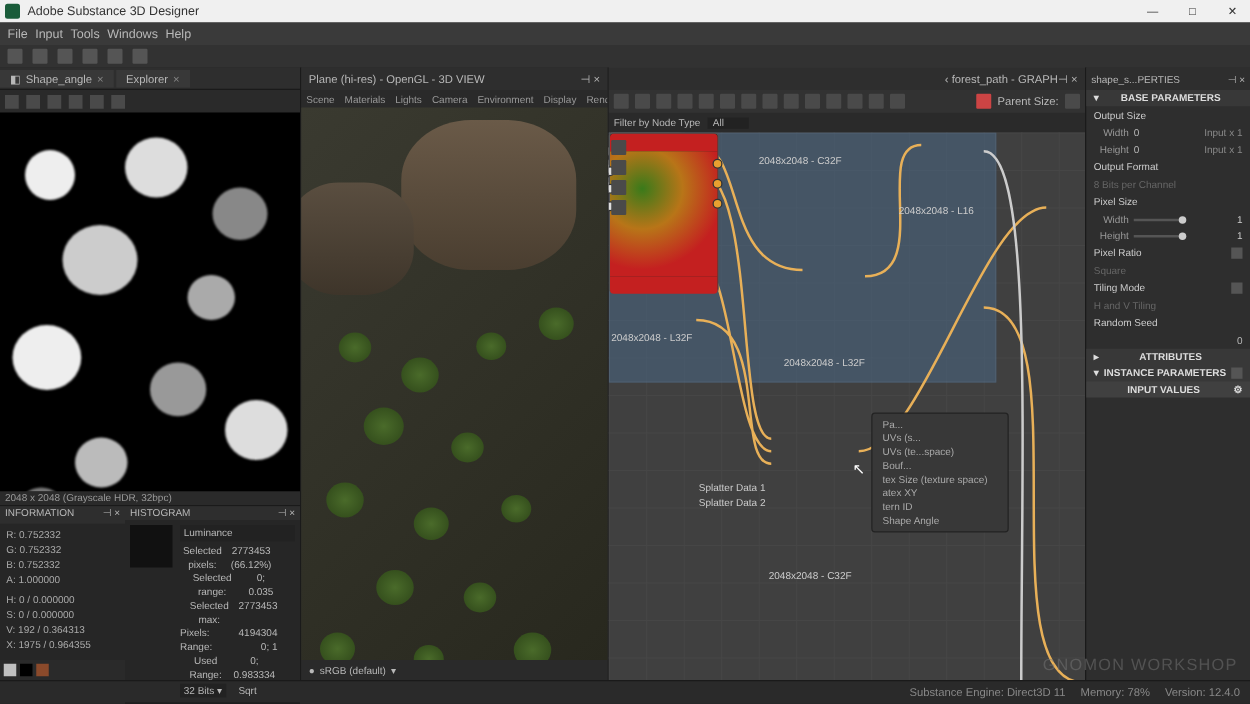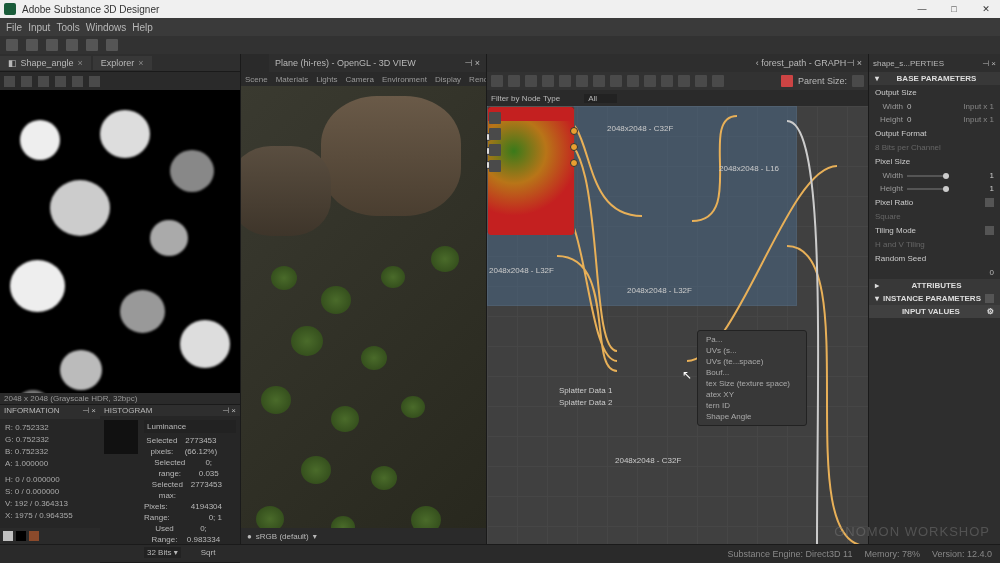--- a/index.html
+++ b/index.html
@@ -38,33 +38,33 @@
 .info-foot .sq { width: 10px; height: 10px; }
 .histo { flex: 1; background: #262626; display: flex; flex-direction: column; }
 .histo-body { padding: 4px; font-size: 8px; display: flex; gap: 6px; flex: 1; }
 .histo-thumb { width: 34px; height: 34px; background: #111; }
 .histo-stats { flex: 1; line-height: 11px; }
 .hr { display: flex; justify-content: space-between; padding-right: 14px; text-align: center; }
 .histo-foot { height: 16px; background: #2a2a2a; display: flex; align-items: center; padding: 0 4px; gap: 6px; border-top: 1px solid #1a1a1a; }
 
 
 .view3d { width: 246px; background: #2a2a2a; display: flex; flex-direction: column; border-left: 1px solid #1a1a1a; }
-.view3d-head { height: 18px; background: #2e2e2e; display: flex; align-items: center; padding: 0 6px; justify-content: space-between; margin-left: 28px; }
+.view3d-head { height: 18px; background: #2e2e2e; display: flex; align-items: center; padding: 0 6px; justify-content: space-between; }
 .view3d-menu { height: 14px; background: #2a2a2a; display: flex; align-items: center; gap: 8px; padding: 0 4px; font-size: 8px; color: #999; }
 .view3d-canvas { flex: 1; background: linear-gradient(135deg, #3a3a30 0%, #28281e 100%); position: relative; overflow: hidden; }
 .rock { position: absolute; border-radius: 40%; }
 .plant { position: absolute; background: radial-gradient(#4a6b2a, #2d4518); border-radius: 50%; }
 .view3d-foot { height: 16px; background: #2a2a2a; display: flex; align-items: center; padding: 0 6px; gap: 4px; font-size: 8px; }
 
 
 .graph { flex: 1; background: #3a3a3a; display: flex; flex-direction: column; border-left: 1px solid #1a1a1a; }
 .graph-head { height: 18px; background: #2e2e2e; display: flex; align-items: center; padding: 0 6px; justify-content: flex-end; }
 .graph-toolbar { height: 18px; background: #323232; display: flex; align-items: center; padding: 0 4px; gap: 5px; }
 .gticon { width: 12px; height: 12px; background: #4a4a4a; cursor: pointer; border-radius: 1px; }
-.graph-filter { height: 16px; background: #2a2a2a; display: flex; align-items: center; padding: 0 4px; gap: 24px; font-size: 8px; }
+.graph-filter { height: 16px; background: #2a2a2a; display: flex; align-items: center; padding: 0 4px; gap: 6px; font-size: 8px; }
 .graph-canvas { flex: 1; background: #404040; background-image: linear-gradient(#464646 1px, transparent 1px), linear-gradient(90deg, #464646 1px, transparent 1px); background-size: 30px 30px; position: relative; overflow: hidden; }
 .frame { position: absolute; background: #4a6a8a; opacity: 0.5; border: 1px solid #5a7a9a; }
 .node { position: absolute; background: #222; border: 1px solid #555; border-radius: 3px; }
 .node .out { width: 100%; height: 14px; background: #c42020; border-radius: 0 0 3px 3px; }
 .nlabel { position: absolute; font-size: 8px; color: #ccc; white-space: nowrap; }
 .port { position: absolute; width: 8px; height: 8px; background: #ddd; border: 1px solid #333; border-radius: 50%; }
 .port.o { background: #e8a030; }
 .ctx { position: absolute; background: #383838; border: 1px solid #222; border-radius: 3px; font-size: 8px; padding: 3px 0; }
 .ctx div { padding: 1px 8px; color: #aaa; cursor: pointer; }
 .wire { position: absolute; pointer-events: none; }
@@ -200,21 +200,21 @@
                 <span>4194304</span>
               </div>
             <div class="hr">
                 <span>Range:</span>
                 <span>0; 1</span>
               </div>
             <div class="hr">
                 <span>Used Range:</span>
                 <span>0; 0.983334</span>
               </div>
-            <div style="display:flex;gap:20px;margin-top:2px">
+            <div style="display:flex;gap:10px;margin-top:2px">
               <span style="background:#222;padding:0 3px">32 Bits ▾</span>
               <span>Sqrt</span>
             </div>
           </div>
         </div>
         <div class="histo-foot">
           <div class="picon"></div>
           <div class="picon"></div>
           <div class="picon"></div>
           <div class="picon"></div>

